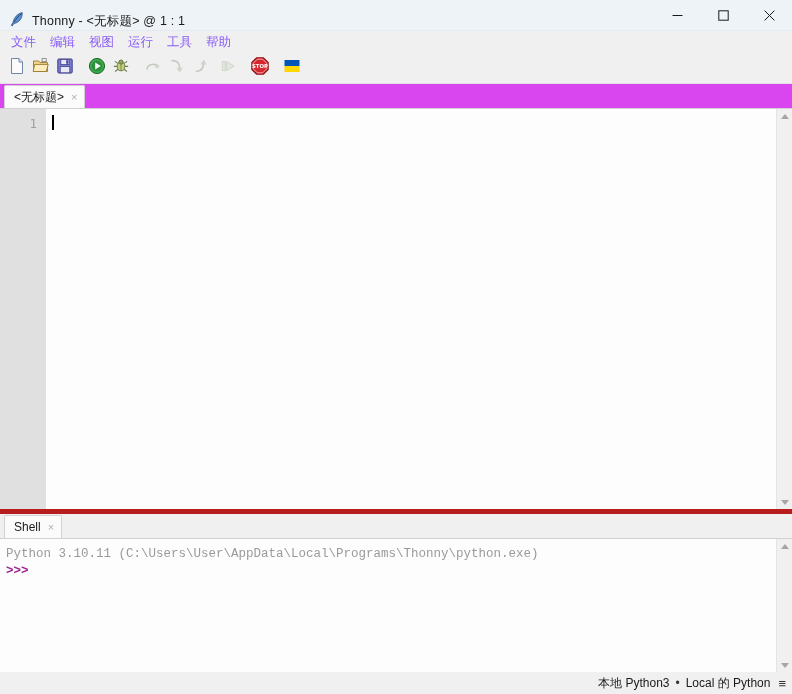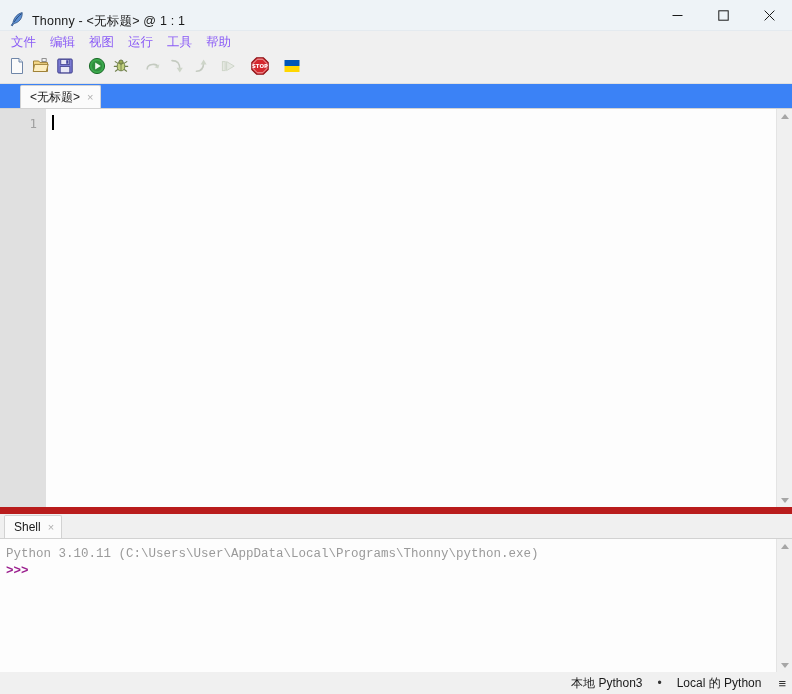--- a/index.html
+++ b/index.html
@@ -101,24 +101,24 @@
     cursor: default;
   }
   .tb-gap { width: 8px; height: 1px; }
   .tb-gap-sm { width: 3px; height: 1px; }
   .tb-btn.disabled { opacity: 0.33; }
 
   
   .tabstrip {
     height: 24px;
     min-height: 24px;
-    background: #3b82f6;
+    background: #d946ef;
     display: flex;
     align-items: flex-end;
-    padding-left: 20px;
+    padding-left: 4px;
     position: relative;
   }
   .tab {
     height: 22px;
     background: #fbfbfb;
     border: 1px solid #d2d2d2;
     border-bottom: none;
     display: flex;
     align-items: center;
     padding: 0 6px 0 9px;
@@ -213,21 +213,21 @@
   }
 
   
   .shell-tabstrip {
     height: 24px;
     min-height: 24px;
     background: #f0f0f0;
     display: flex;
     align-items: flex-end;
     padding-left: 4px;
-    border-top: 7px solid #b91c1c;
+    border-top: 5px solid #b91c1c;
   }
   .shell-pane {
     height: 133px;
     min-height: 133px;
     display: flex;
     background: #fdfdfd;
     border-top: 1px solid #d2d2d2;
     overflow: hidden;
   }
   .shell-text {
@@ -247,21 +247,20 @@
   .statusbar {
     height: 22px;
     min-height: 22px;
     background: #f0f0f0;
     display: flex;
     align-items: center;
     justify-content: flex-end;
     padding-right: 6px;
     font-size: 12px;
     color: #1a1a1a;
-    gap: 9px;
   }
   .status-item { cursor: default; white-space: nowrap; }
   .status-dot { margin: 0 6px; color: #333; }
   .status-menu-icon {
     margin-left: 8px;
     font-size: 13px;
     color: #333;
     cursor: default;
   }
 </style>

